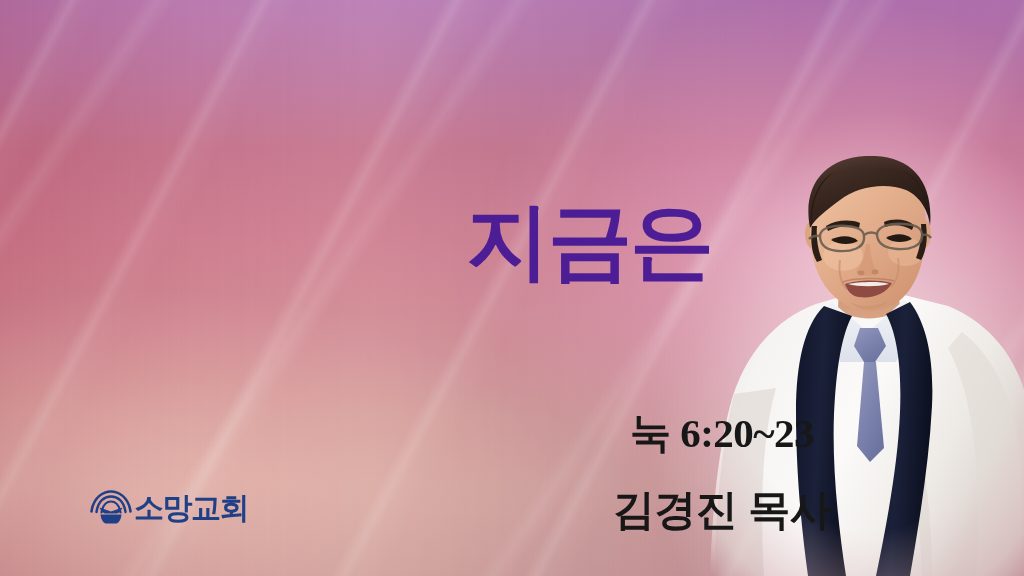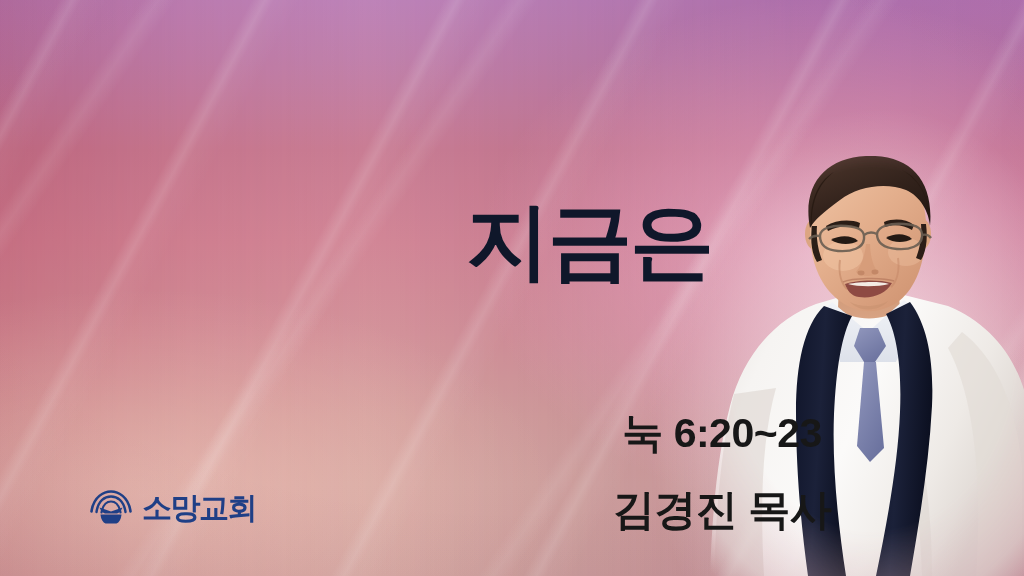--- a/index.html
+++ b/index.html
@@ -154,21 +154,21 @@
     position: absolute;
     left: 0;
     top: 0;
     width: 712px;
     height: 576px;
     pointer-events: none;
   }
   .title-line {
     position: absolute;
     right: 0;
-    color: #0f172a;
+    color: #4c1d95;
     font-weight: 700;
     font-size: 84px;
     line-height: 1;
     letter-spacing: -2px;
     white-space: nowrap;
     text-align: center;
   }
   .title-line-1 { top: 199px; }
   .title-line-2 { top: 299px; }
 
@@ -177,20 +177,21 @@
     right: 0;
     top: 413px;
     width: 712px;
     text-align: center;
     color: #171717;
     font-weight: 700;
     font-size: 41px;
     line-height: 1;
     letter-spacing: -0.5px;
     white-space: nowrap;
+    font-family: Liberation Serif, serif;
   }
   .speaker {
     position: absolute;
     right: 0;
     top: 489px;
     width: 712px;
     text-align: center;
     color: #171717;
     font-weight: 700;
     font-size: 42px;
@@ -201,21 +202,20 @@
   
   .scripture, .speaker { transform: translateX(244px); width: 468px; }
 
   
   .logo {
     position: absolute;
     left: 88px;
     top: 487px;
     display: flex;
     align-items: center;
-    gap: 8px;
     height: 42px;
   }
   .logo-mark {
     width: 46px;
     height: 36px;
     display: block;
   }
   .logo-text {
     color: #1f3f86;
     font-weight: 700;

